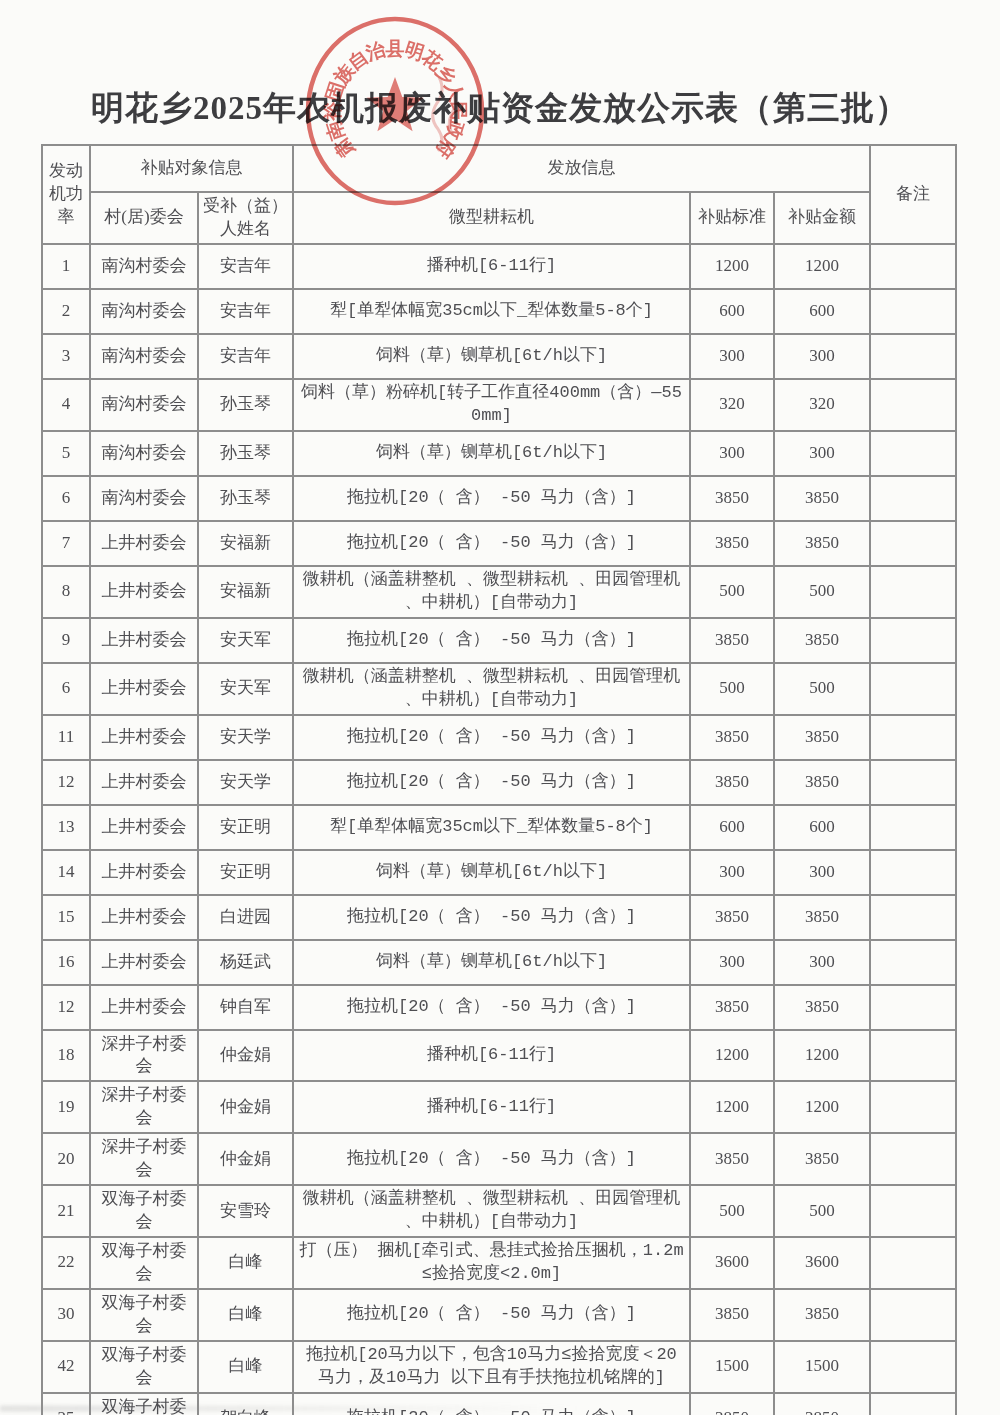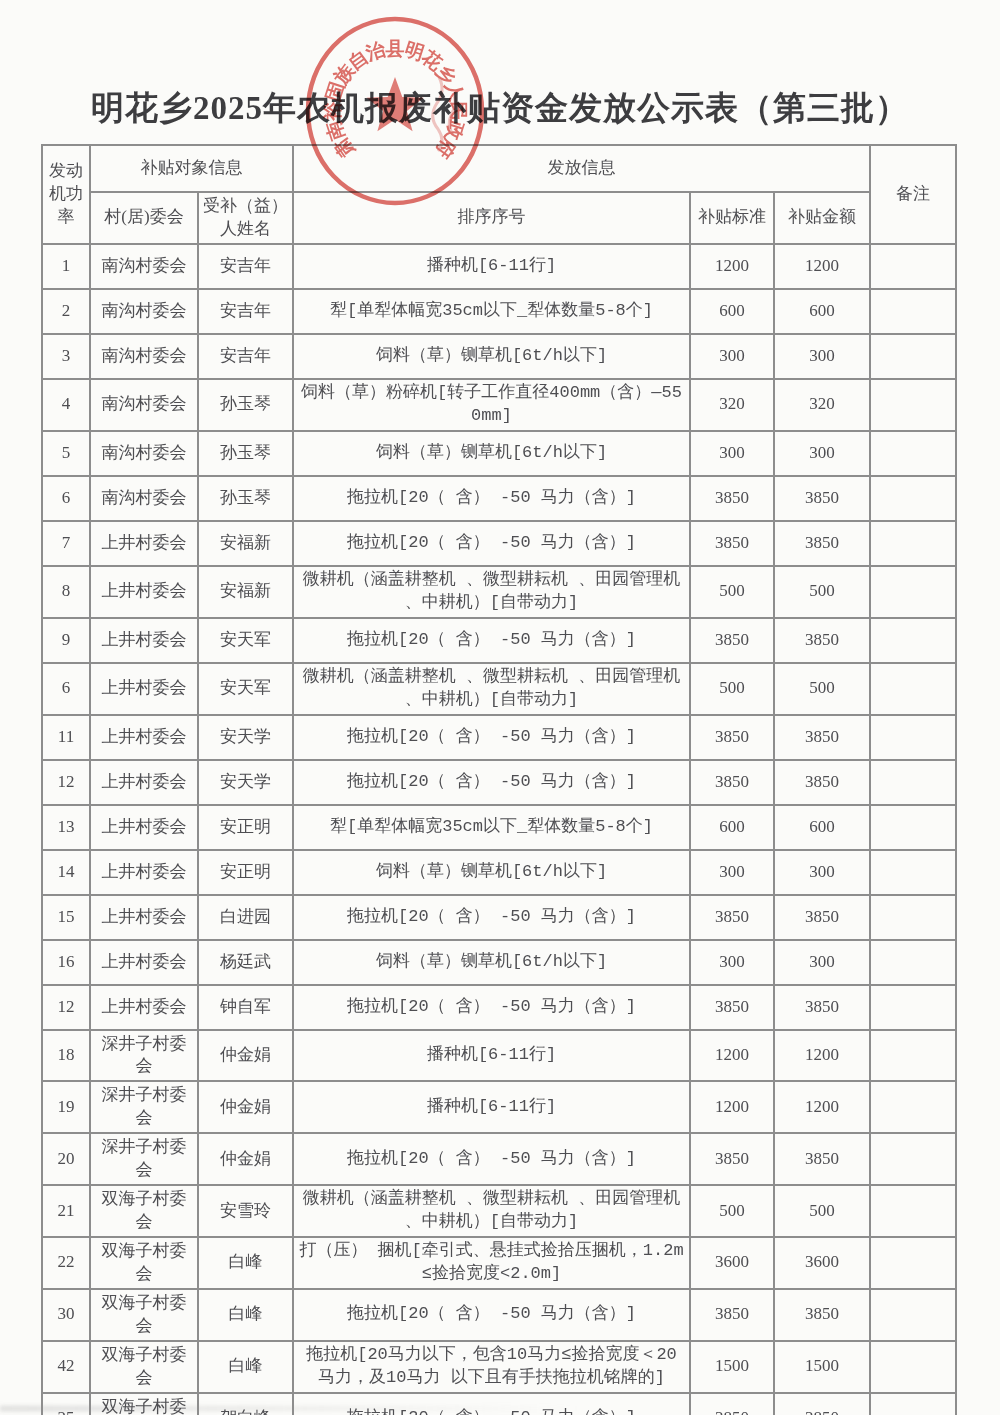--- a/index.html
+++ b/index.html
@@ -108,21 +108,21 @@
     <thead>
       <tr class="h1">
         <th rowspan="2">发动机功率</th>
         <th colspan="2">补贴对象信息</th>
         <th colspan="3">发放信息</th>
         <th rowspan="2">备注</th>
       </tr>
       <tr class="h2">
         <th>村(居)委会</th>
         <th>受补（益）人姓名</th>
-        <th>排序序号</th>
+        <th>微型耕耘机</th>
         <th>补贴标准</th>
         <th>补贴金额</th>
       </tr>
     </thead>
     <tbody id="table-body">
         <tr>
       <td>1</td>
       <td>南沟村委会</td>
       <td>安吉年</td>
       <td class="machine">播种机[6-11行]</td>

